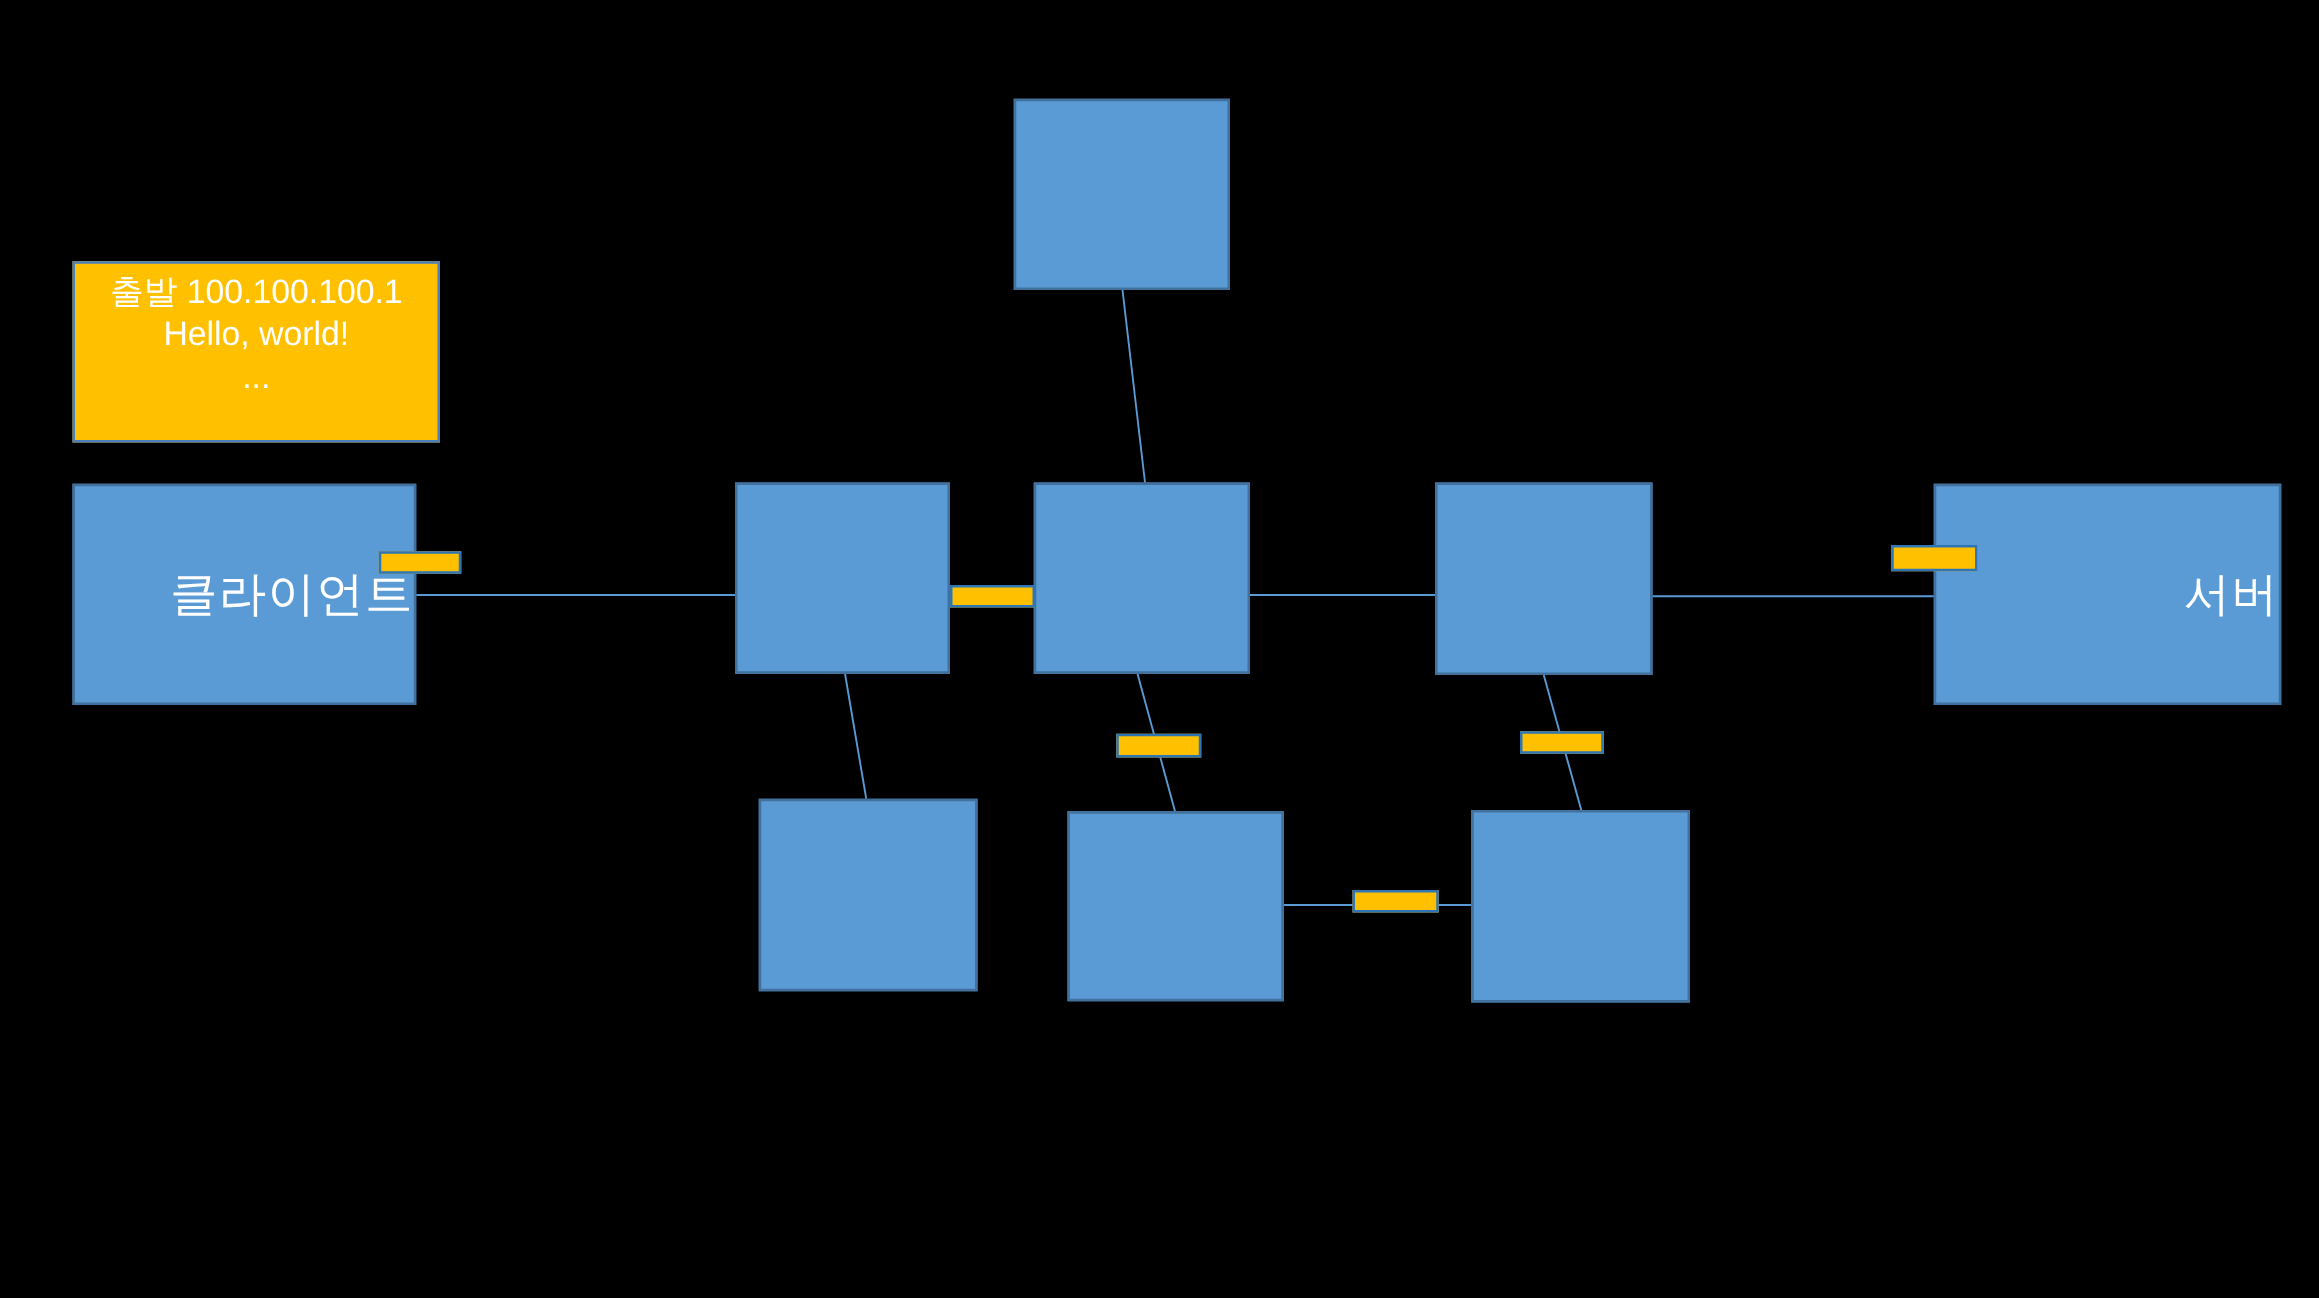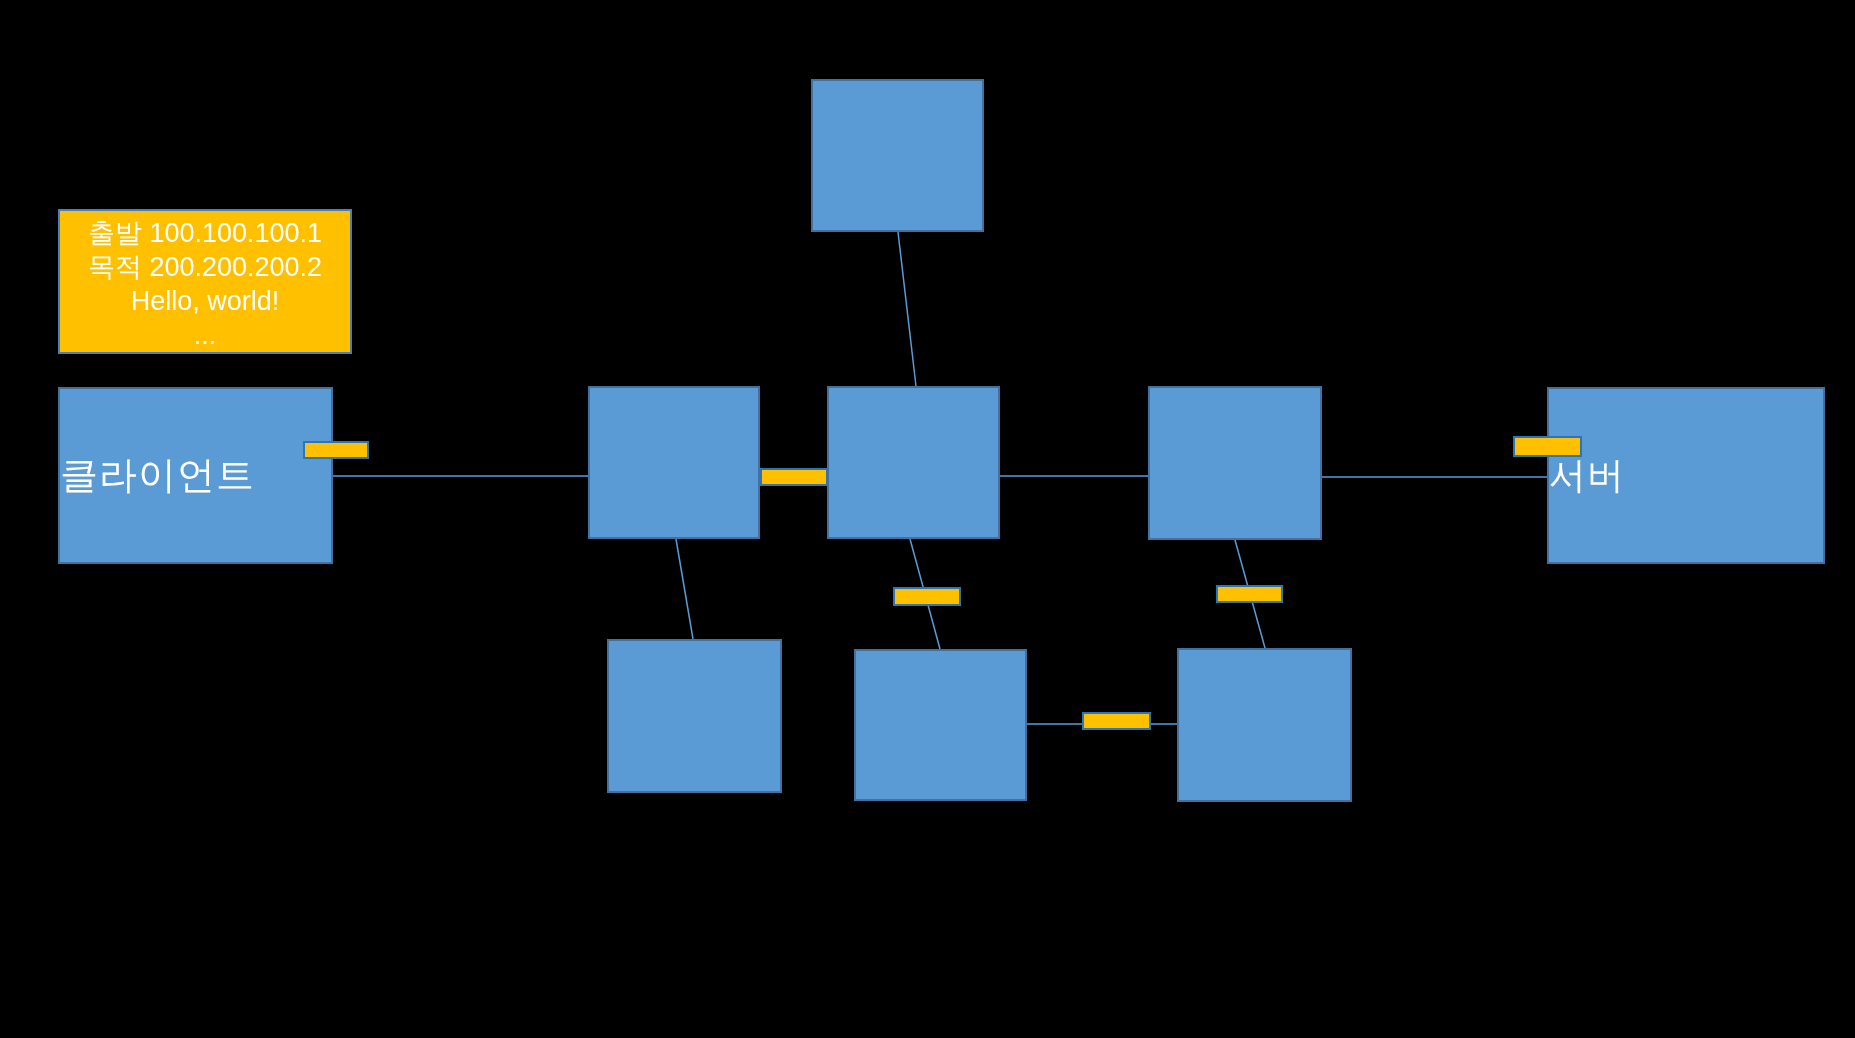--- a/index.html
+++ b/index.html
@@ -20,21 +20,21 @@
     left: 0; top: 0;
     width: 1855px; height: 1038px;
   }
   .node {
     position: absolute;
     box-sizing: border-box;
     background: #5B9BD5;
     border: 2px solid #41719C;
     display: flex;
     align-items: center;
-    justify-content: flex-start;
+    justify-content: flex-end;
     color: #FFFFFF;
   }
   .node-label {
     color: #FFFFFF;
     font-size: 38px;
     letter-spacing: 1px;
     white-space: nowrap;
   }
   .server-label { font-size: 37px; }
   .packet {
@@ -94,21 +94,20 @@
     <line x1="1322" y1="477" x2="1547" y2="477" stroke="#5B9BD5" stroke-width="1.5"></line>
     <line x1="898" y1="232" x2="916" y2="386" stroke="#5B9BD5" stroke-width="1.5"></line>
     <line x1="676" y1="539" x2="693" y2="639" stroke="#5B9BD5" stroke-width="1.5"></line>
     <line x1="910" y1="539" x2="940" y2="649" stroke="#5B9BD5" stroke-width="1.5"></line>
     <line x1="1235" y1="540" x2="1265" y2="648" stroke="#5B9BD5" stroke-width="1.5"></line>
     <line x1="1027" y1="724" x2="1177" y2="724" stroke="#5B9BD5" stroke-width="1.5"></line>
   </svg>
 
   <div class="note" id="note-box">
     <div class="note-line">출발 100.100.100.1</div>
-    <div class="note-line">목적 200.200.200.2</div>
     <div class="note-line">Hello, world!</div>
     <div class="note-line">...</div>
   </div>
 
   <div class="node" id="client">
     <span class="node-label">클라이언트</span>
   </div>
   <div class="node" id="server">
     <span class="node-label server-label">서버</span>
   </div>

